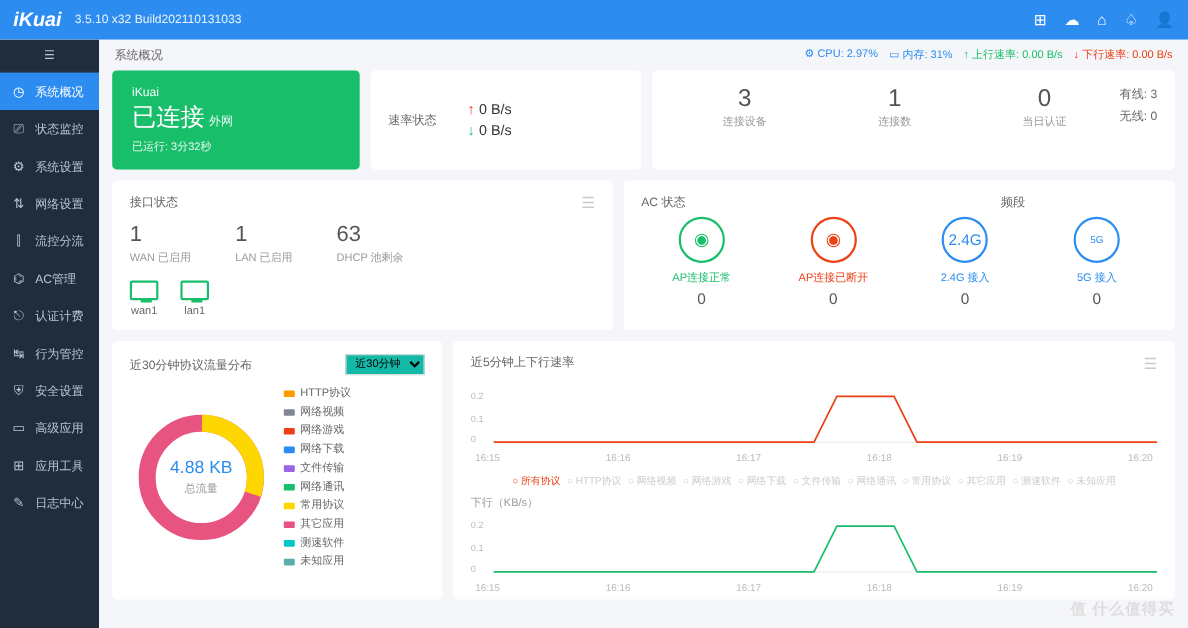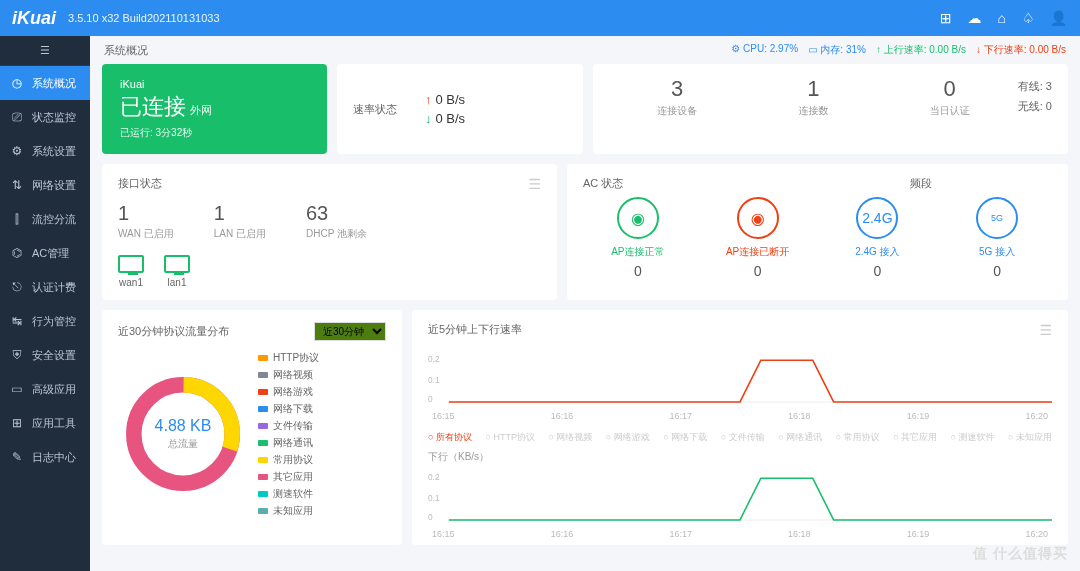--- a/index.html
+++ b/index.html
@@ -59,36 +59,36 @@
 .ac-green{border-color:#19be6b;color:#19be6b}
 .ac-red{border-color:#ed4014;color:#ed4014}
 .ac-blue{border-color:#2d8cf0;color:#2d8cf0}
 .ac-item .lbl{font-size:10px;margin-bottom:4px}
 .ac-item .lbl.g{color:#19be6b}.ac-item .lbl.r{color:#ed4014}.ac-item .lbl.b{color:#2d8cf0}
 .ac-item .cnt{font-size:14px;color:#555}
 .ac-hd{display:flex}.ac-hd .ttl{font-size:11px;color:#666}.ac-hd .band{margin-left:auto;margin-right:120px;font-size:11px;color:#666}
 .proto-card{flex:0 0 300px}
 .proto-hd{display:flex;align-items:center;margin-bottom:8px}
 .proto-hd .ttl{font-size:11px;color:#666}
-.proto-hd select{margin-left:auto;font-size:10px;border:1px solid #ddd;padding:2px 4px;background:#4d7c0f}
+.proto-hd select{margin-left:auto;font-size:10px;border:1px solid #ddd;padding:2px 4px;background:#14b8a6}
 .donut-wrap{display:flex;align-items:center;gap:10px}
 .donut{position:relative;width:130px;height:130px}
 .donut svg{width:130px;height:130px}
 .donut-center{position:absolute;top:0;left:0;width:100%;height:100%;display:flex;flex-direction:column;align-items:center;justify-content:center}
 .donut-center .val{font-size:16px;color:#2d8cf0}
 .donut-center .sub{font-size:10px;color:#999;margin-top:2px}
 .legend{font-size:10px;color:#666;line-height:1.7}
 .legend div{display:flex;align-items:center;gap:5px}
 .sw{width:10px;height:6px;border-radius:1px}
 .traffic-card{flex:1}
 .chart{position:relative;height:75px;margin:4px 0 8px}
 .chart-lbl{font-size:10px;color:#999;margin-bottom:2px}
 .chart svg{width:100%;height:60px}
 .xticks{display:flex;justify-content:space-between;font-size:9px;color:#bbb;padding:0 4px}
-.filters{display:flex;gap:6px;justify-content:space-between;font-size:9px;color:#ccc;margin:6px 0}
+.filters{display:flex;gap:6px;justify-content:center;font-size:9px;color:#ccc;margin:6px 0}
 .filters .on{color:#ed4014}
 .watermark{position:absolute;right:12px;bottom:8px;font-size:14px;color:#ddd;font-weight:bold;letter-spacing:1px}
 </style>
 </head>
 <body>
 
 <div class="app">
   <div class="topbar">
     <span class="logo">iKuai</span>
     <span class="ver">3.5.10 x32 Build202110131033</span>

